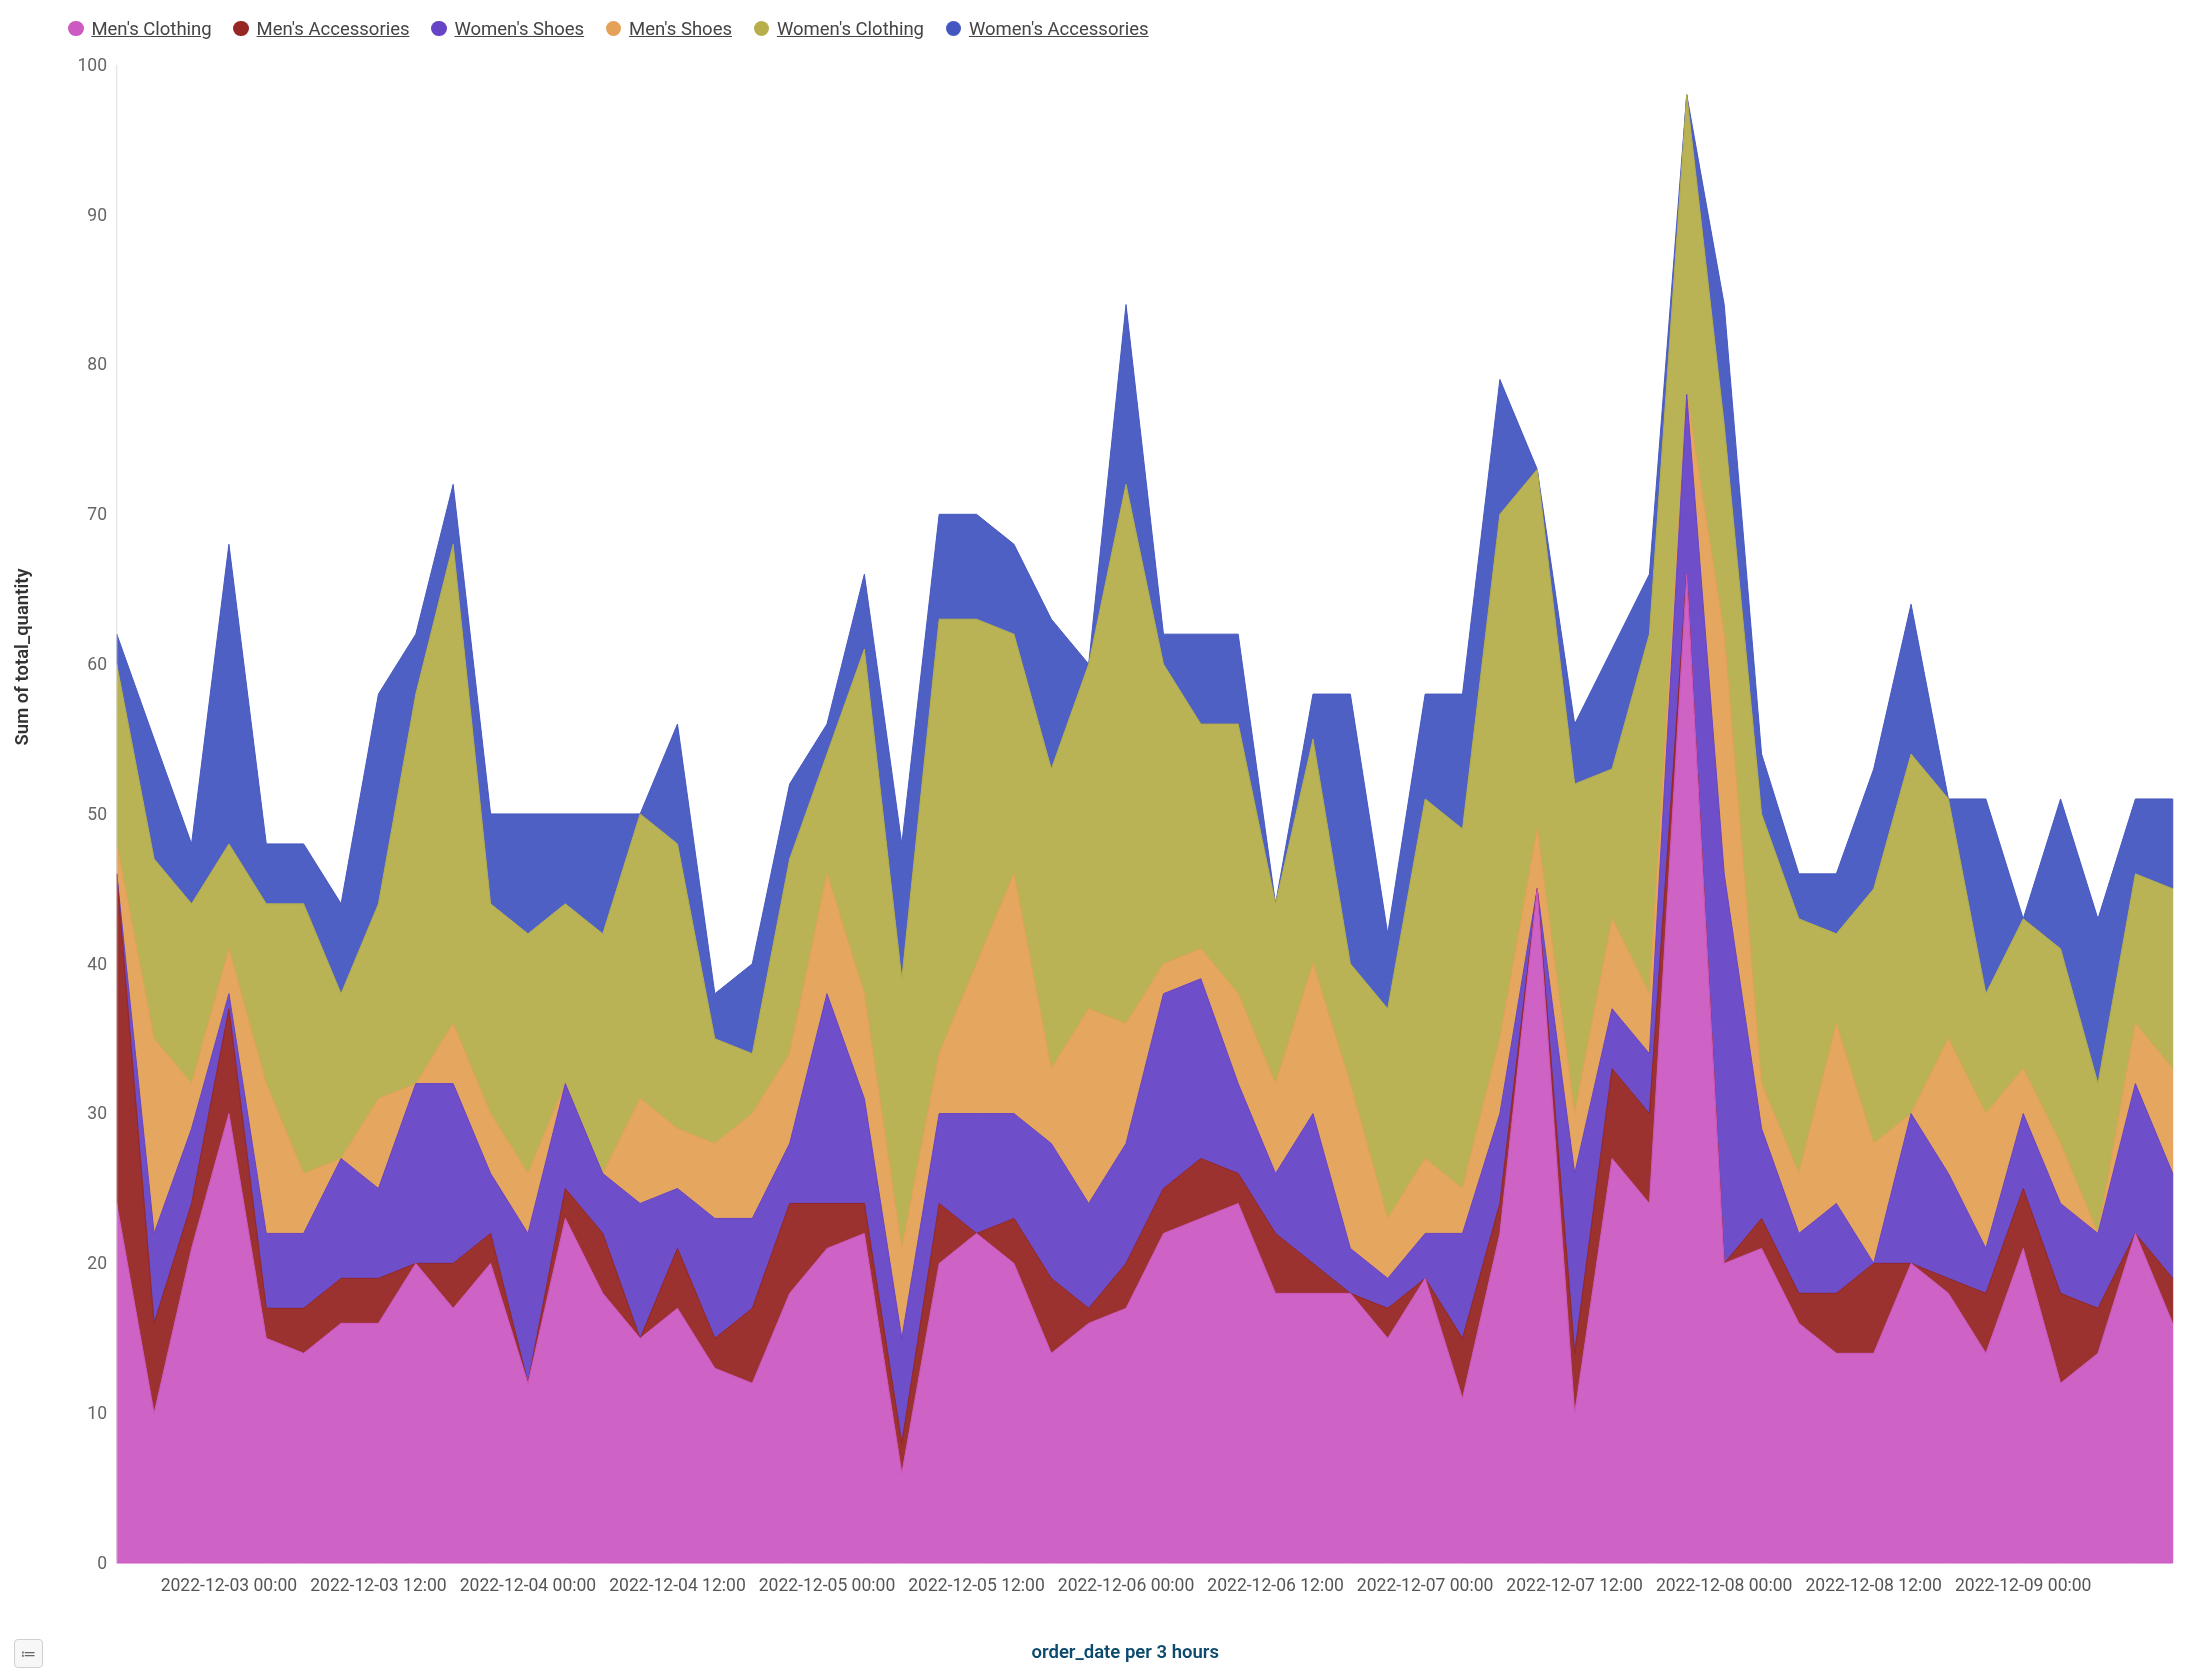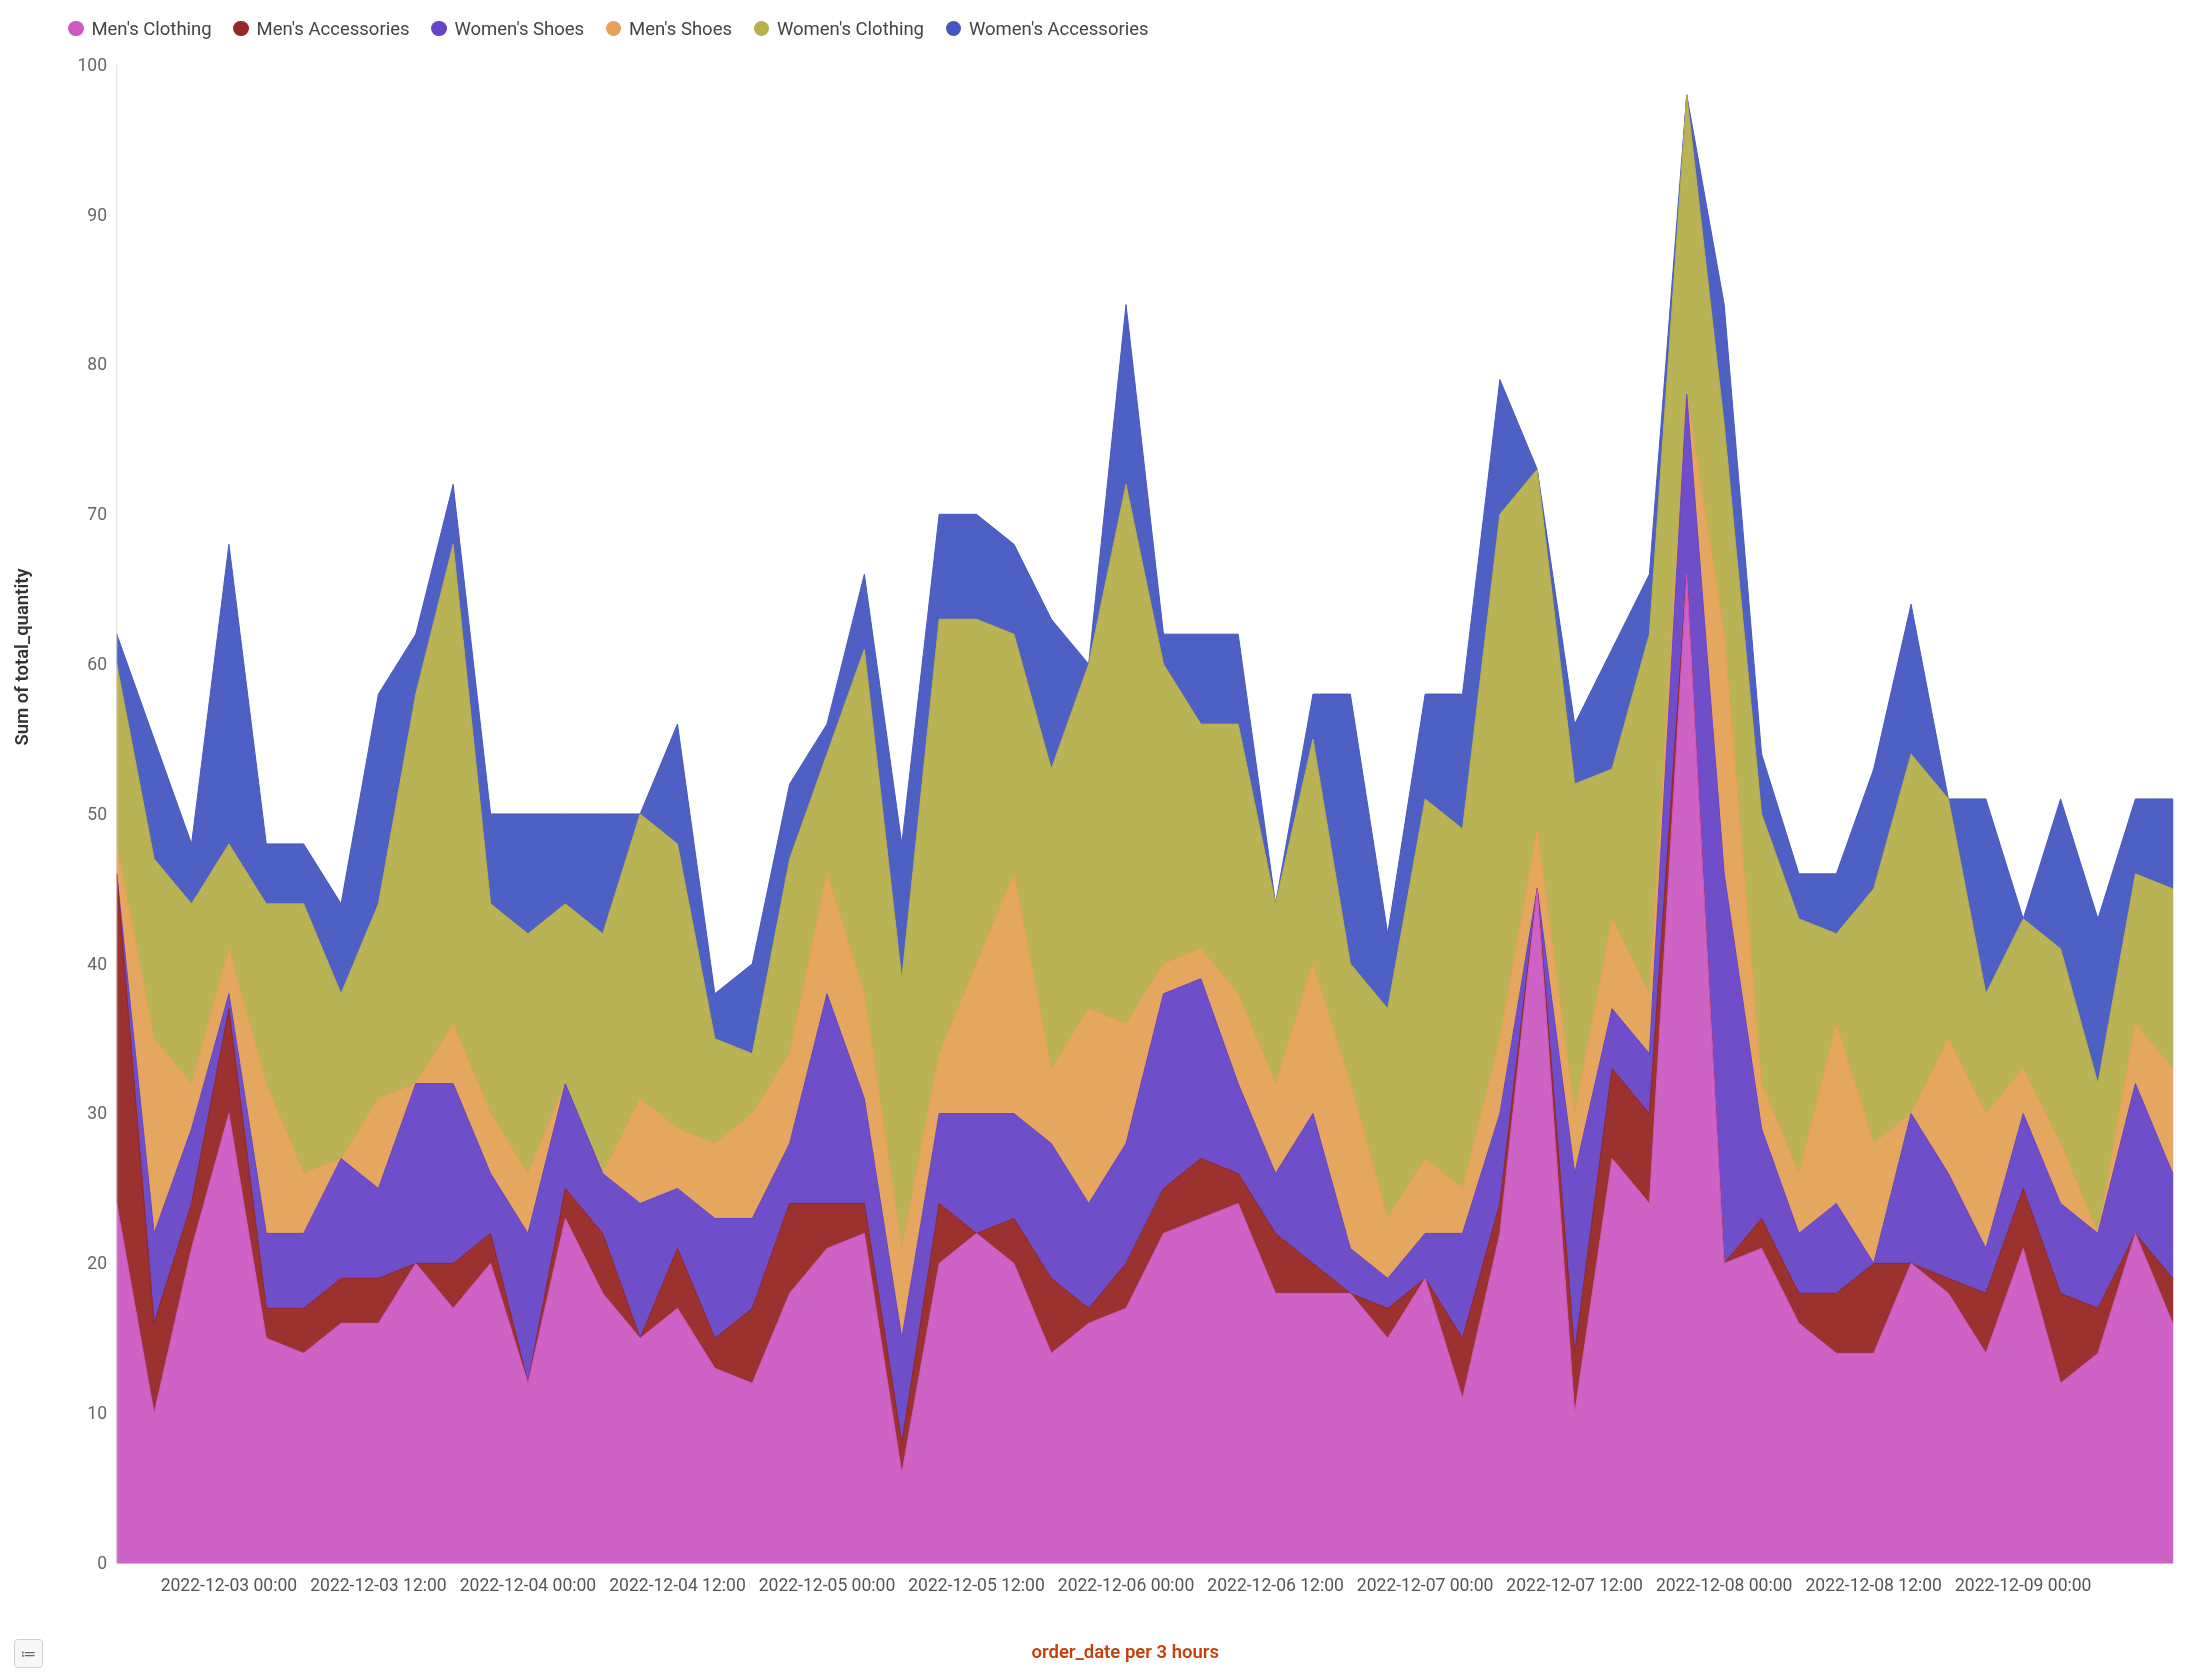--- a/index.html
+++ b/index.html
@@ -1,23 +1,23 @@
 <!DOCTYPE html>
 <html><head>
 <meta charset="utf-8">
 <style>
   html,body{margin:0;padding:0;background:#fff;font-family:-apple-system,BlinkMacSystemFont,"Segoe UI",Roboto,Arial,sans-serif;color:#333;}
   .wrap{position:relative;width:2202px;height:1676px;box-sizing:border-box;padding:11.7px 19.5px 68px 68px;}
-  .legend{display:flex;gap:21.5px;align-items:center;font-size:18.5px;color:#444;padding:5.9px 0 15.6px 0;}
+  .legend{display:flex;gap:21.5px;align-items:center;font-size:18.5px;color:#444;padding:5.9px 0 15.6px 0;text-decoration:underline;}
   .legend .item{display:flex;align-items:center;gap:7.8px;cursor:pointer;}
   .legend .swatch{width:15.6px;height:15.6px;border-radius:50%;display:inline-block;}
   .plot-area{position:relative;width:100%;height:calc(100% - 39px);}
   svg.chart{display:block;width:100%;height:100%;}
   .ytitle{position:absolute;left:-57px;top:50%;transform:rotate(-90deg) translateX(50%);transform-origin:left top;font-size:18.5px;font-weight:600;color:#333;white-space:nowrap;}
-  .xtitle{position:absolute;left:50%;bottom:-51px;transform:translateX(-50%);font-size:18.5px;font-weight:600;color:#c2410c;margin-top:16px;}
+  .xtitle{position:absolute;left:50%;bottom:-51px;transform:translateX(-50%);font-size:18.5px;font-weight:600;color:#0c4a6e;margin-top:16px;}
   .bottom-toggle{position:absolute;left:13.7px;bottom:7.8px;width:27px;height:27px;border:1px solid #d0d0d0;border-radius:3.9px;background:#f7f7f7;display:flex;align-items:center;justify-content:center;cursor:pointer;font-size:15.6px;color:#666;}
 </style>
 </head>
 <body>
 <div class="wrap">
 
   <div class="legend" id="legend">
       <div class="item">
         <span class="swatch" style="background: rgb(204, 90, 194);"></span>
         <span>Men's Clothing</span>

